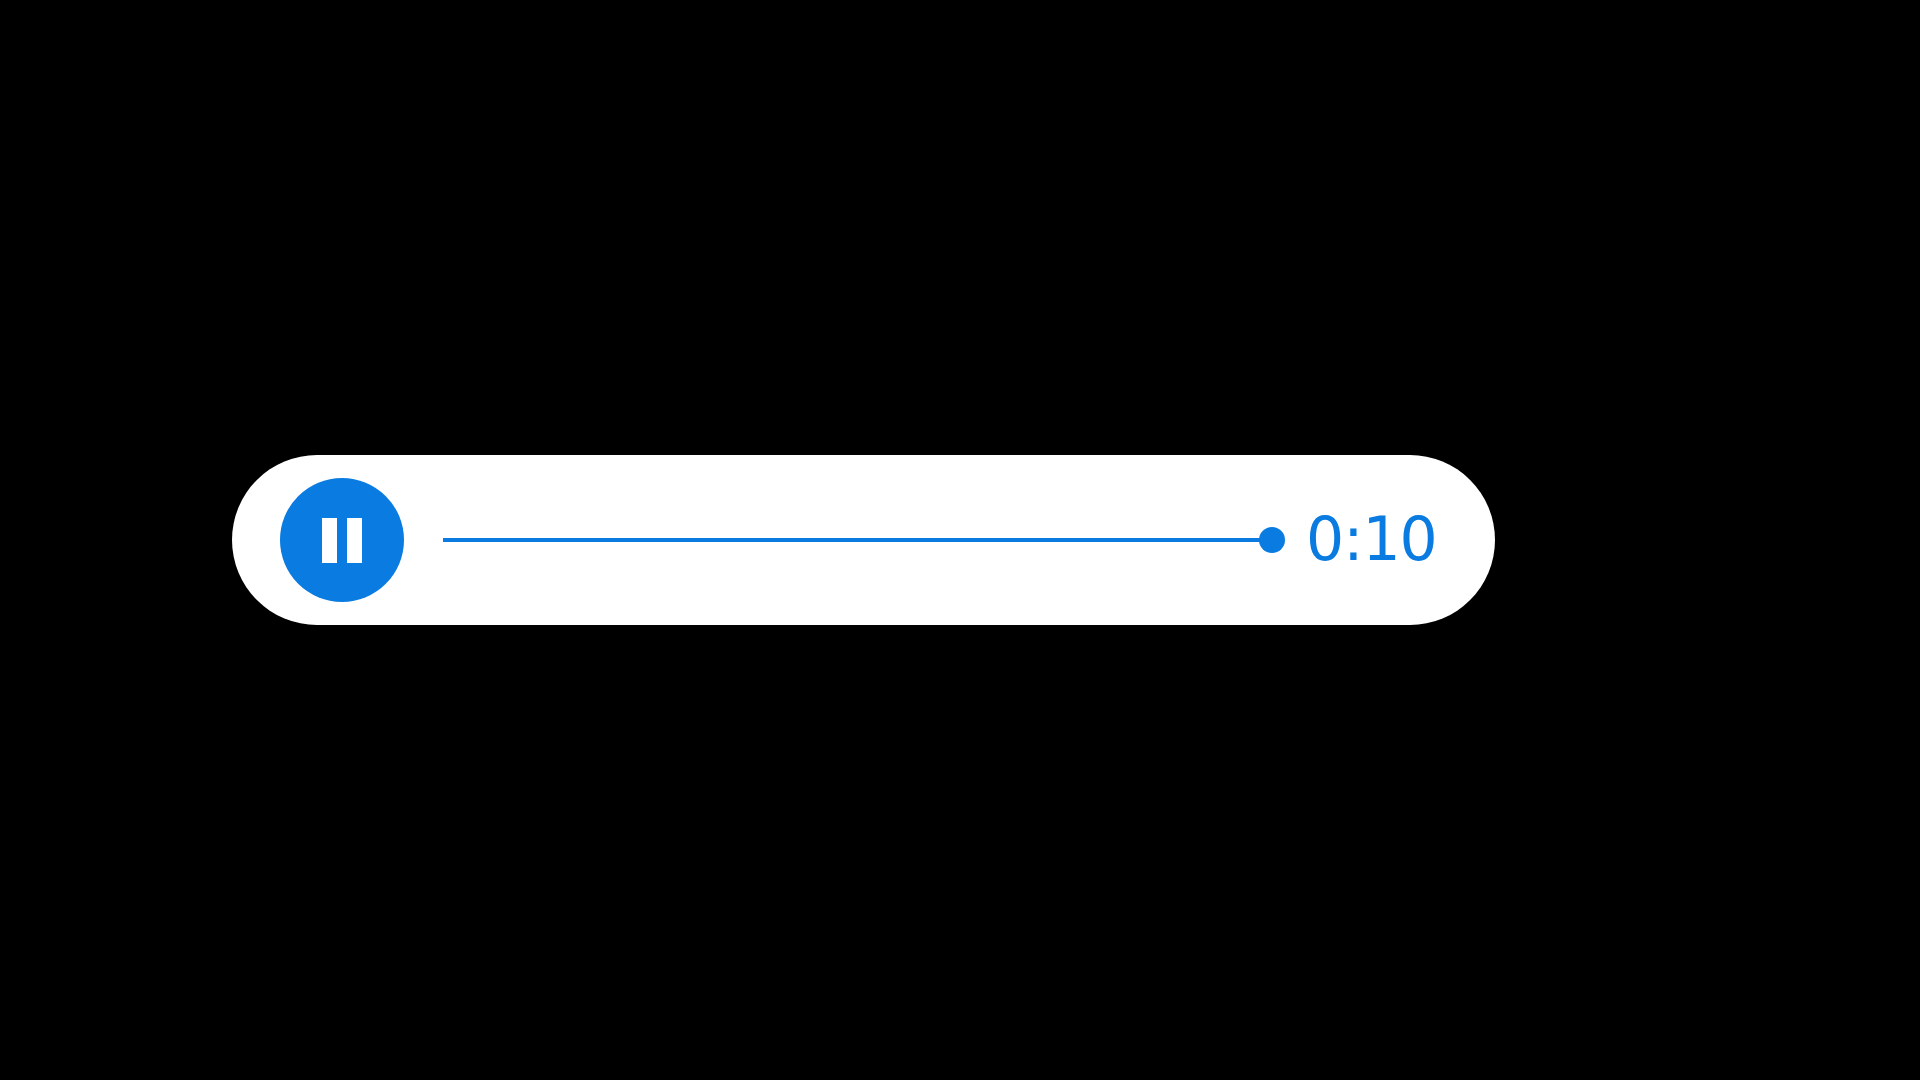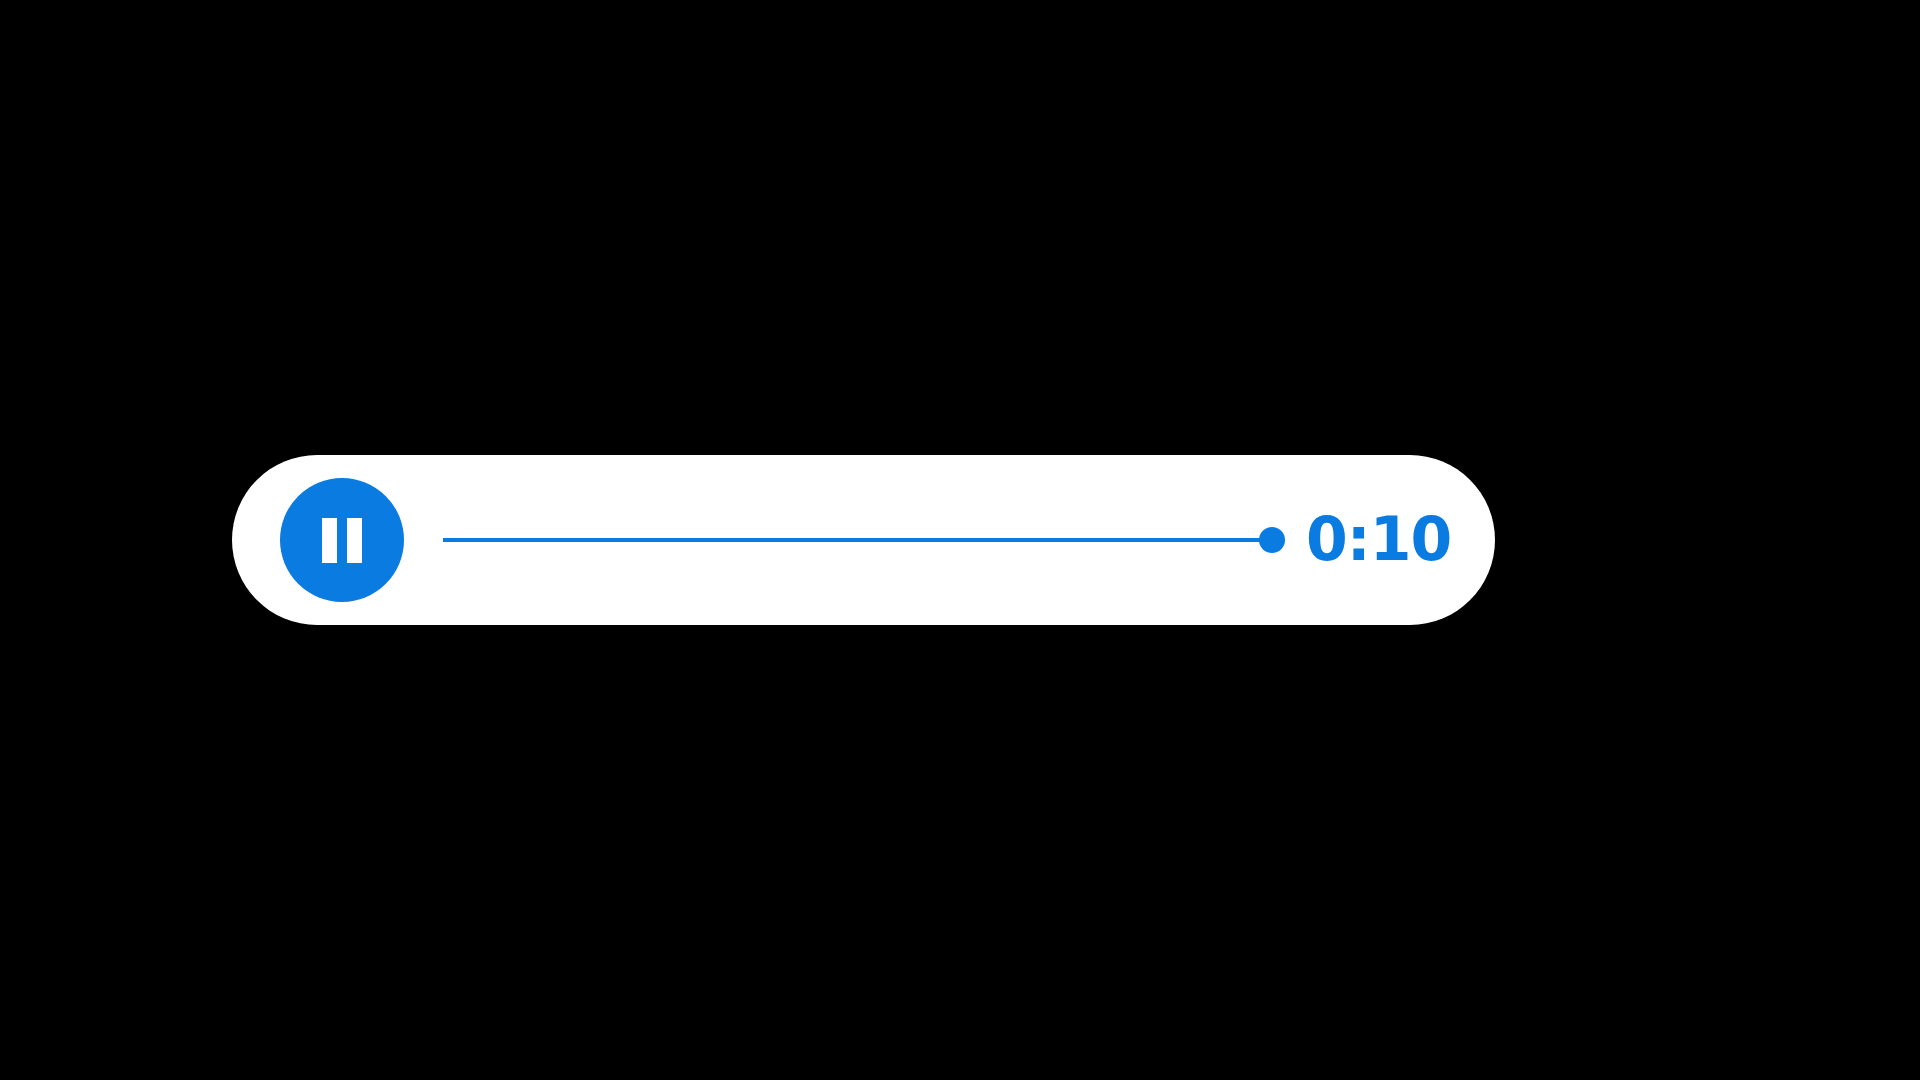--- a/index.html
+++ b/index.html
@@ -2,21 +2,21 @@
 <html><head>
   <meta charset="utf-8">
   <style>
     html, body { margin: 0; padding: 0; }
     body {
       width: 1920px; height: 1080px; background: #000000; position: relative; overflow: hidden;
       font-family: "DejaVu Sans", sans-serif;
     }
     .player {
       position: absolute; left: 232px; top: 455px; width: 1263px; height: 170px;
-      background: #ffffff; border-radius: 85px; font-weight: bold;
+      background: #ffffff; border-radius: 85px;
     }
     .play-btn {
       position: absolute; left: 48px; top: 23px; width: 124px; height: 124px;
       border-radius: 50%; background: #0a7be0; cursor: pointer;
     }
     .pause-bar {
       position: absolute; top: 40px; width: 15px; height: 45px; background: #ffffff;
     }
     .pause-bar.l { left: 42px; }
     .pause-bar.r { left: 67px; }

